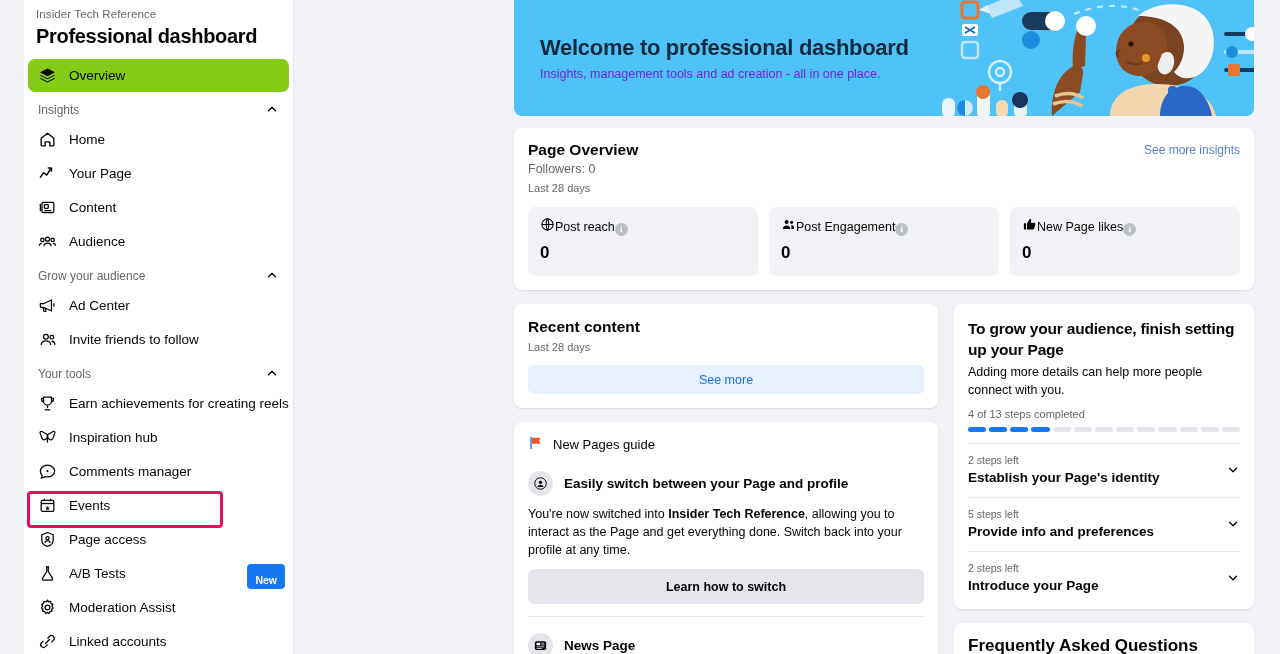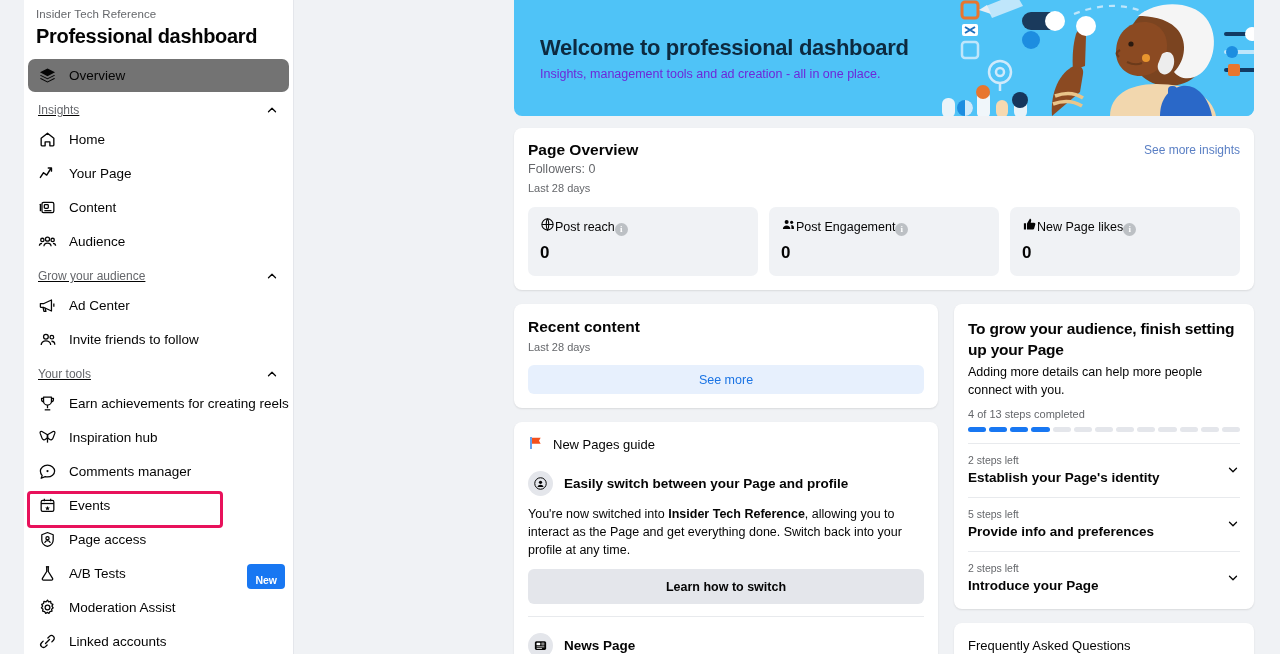--- a/index.html
+++ b/index.html
@@ -31,28 +31,28 @@
     font-size: 20px; font-weight: bold; color: #050505;
     line-height: 26px; letter-spacing: -.3px; margin-top: 1px;
   }
   .sb-scroll { padding: 0 4px; }
 
   .sb-item {
     display: flex; align-items: center; gap: 12px;
     height: 33px; padding: 0 10px; margin: 0 0 1px 0;
     border-radius: 7px; cursor: pointer; position: relative;
   }
-  .sb-item.active { background: #737373; }
+  .sb-item.active { background: #84cc16; }
   .sb-item .lbl { font-size: 13.5px; color: #050505; line-height: 18px; white-space: nowrap; }
   .sb-item .ico { width: 19px; height: 19px; flex: 0 0 19px; display: flex; align-items: center; justify-content: center; }
   .sb-item .ico svg { display: block; }
 
   .sb-section {
-    display: flex; align-items: center; justify-content: space-between;
-    padding: 9px 10px 5px 10px; cursor: pointer; text-decoration: underline;
+    display: flex; align-items: flex-start; justify-content: space-between;
+    padding: 9px 10px 5px 10px; cursor: pointer;
   }
   .sb-section .s-lbl { font-size: 12px; color: #65676b; line-height: 16px; }
   .sb-section .chev { width: 14px; height: 14px; color: #050505; }
 
   .badge-new {
     position: absolute; right: 4px; top: 7px;
     background: #1877f2; color: #fff;
     font-size: 10.5px; font-weight: bold;
     border-radius: 4px; padding: 10px 8px 3px 8px;
     line-height: 12px;
@@ -157,21 +157,21 @@
     display: flex; align-items: center; justify-content: space-between;
     padding: 9px 0 10px 0; border-bottom: 1px solid #e8eaed; cursor: pointer;
   }
   .gr-row:last-child { border-bottom: none; }
   .gr-left-top { font-size: 10.5px; color: #65676b; line-height: 14px; }
   .gr-left-main { font-size: 13.5px; font-weight: bold; line-height: 19px; margin-top: 1px; }
   .chev-d { width: 14px; height: 14px; color: #050505; flex: 0 0 14px; }
 
   
   .faq { padding: 13px 14px 14px 14px; margin-top: 14px; }
-  .faq-title { font-size: 13px; font-weight: normal; line-height: 19px; }
+  .faq-title { font-size: 17px; font-weight: bold; line-height: 19px; }
 </style>
 </head>
 <body>
 
 <div class="app">
 
   <div class="sidebar">
     <div class="sb-head">
       <div class="sb-eyebrow">Insider Tech Reference</div>
       <div class="sb-title">Professional dashboard</div>

